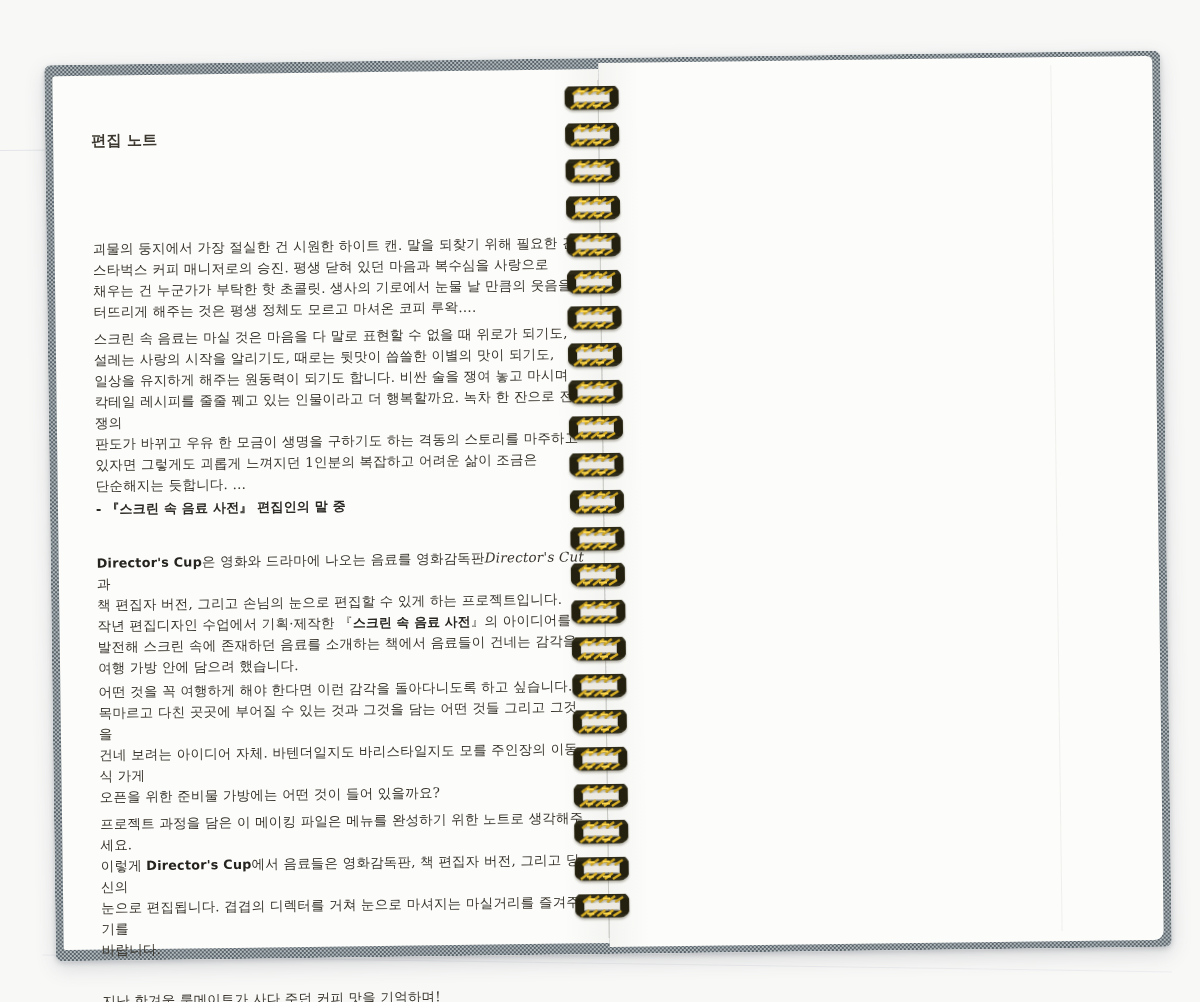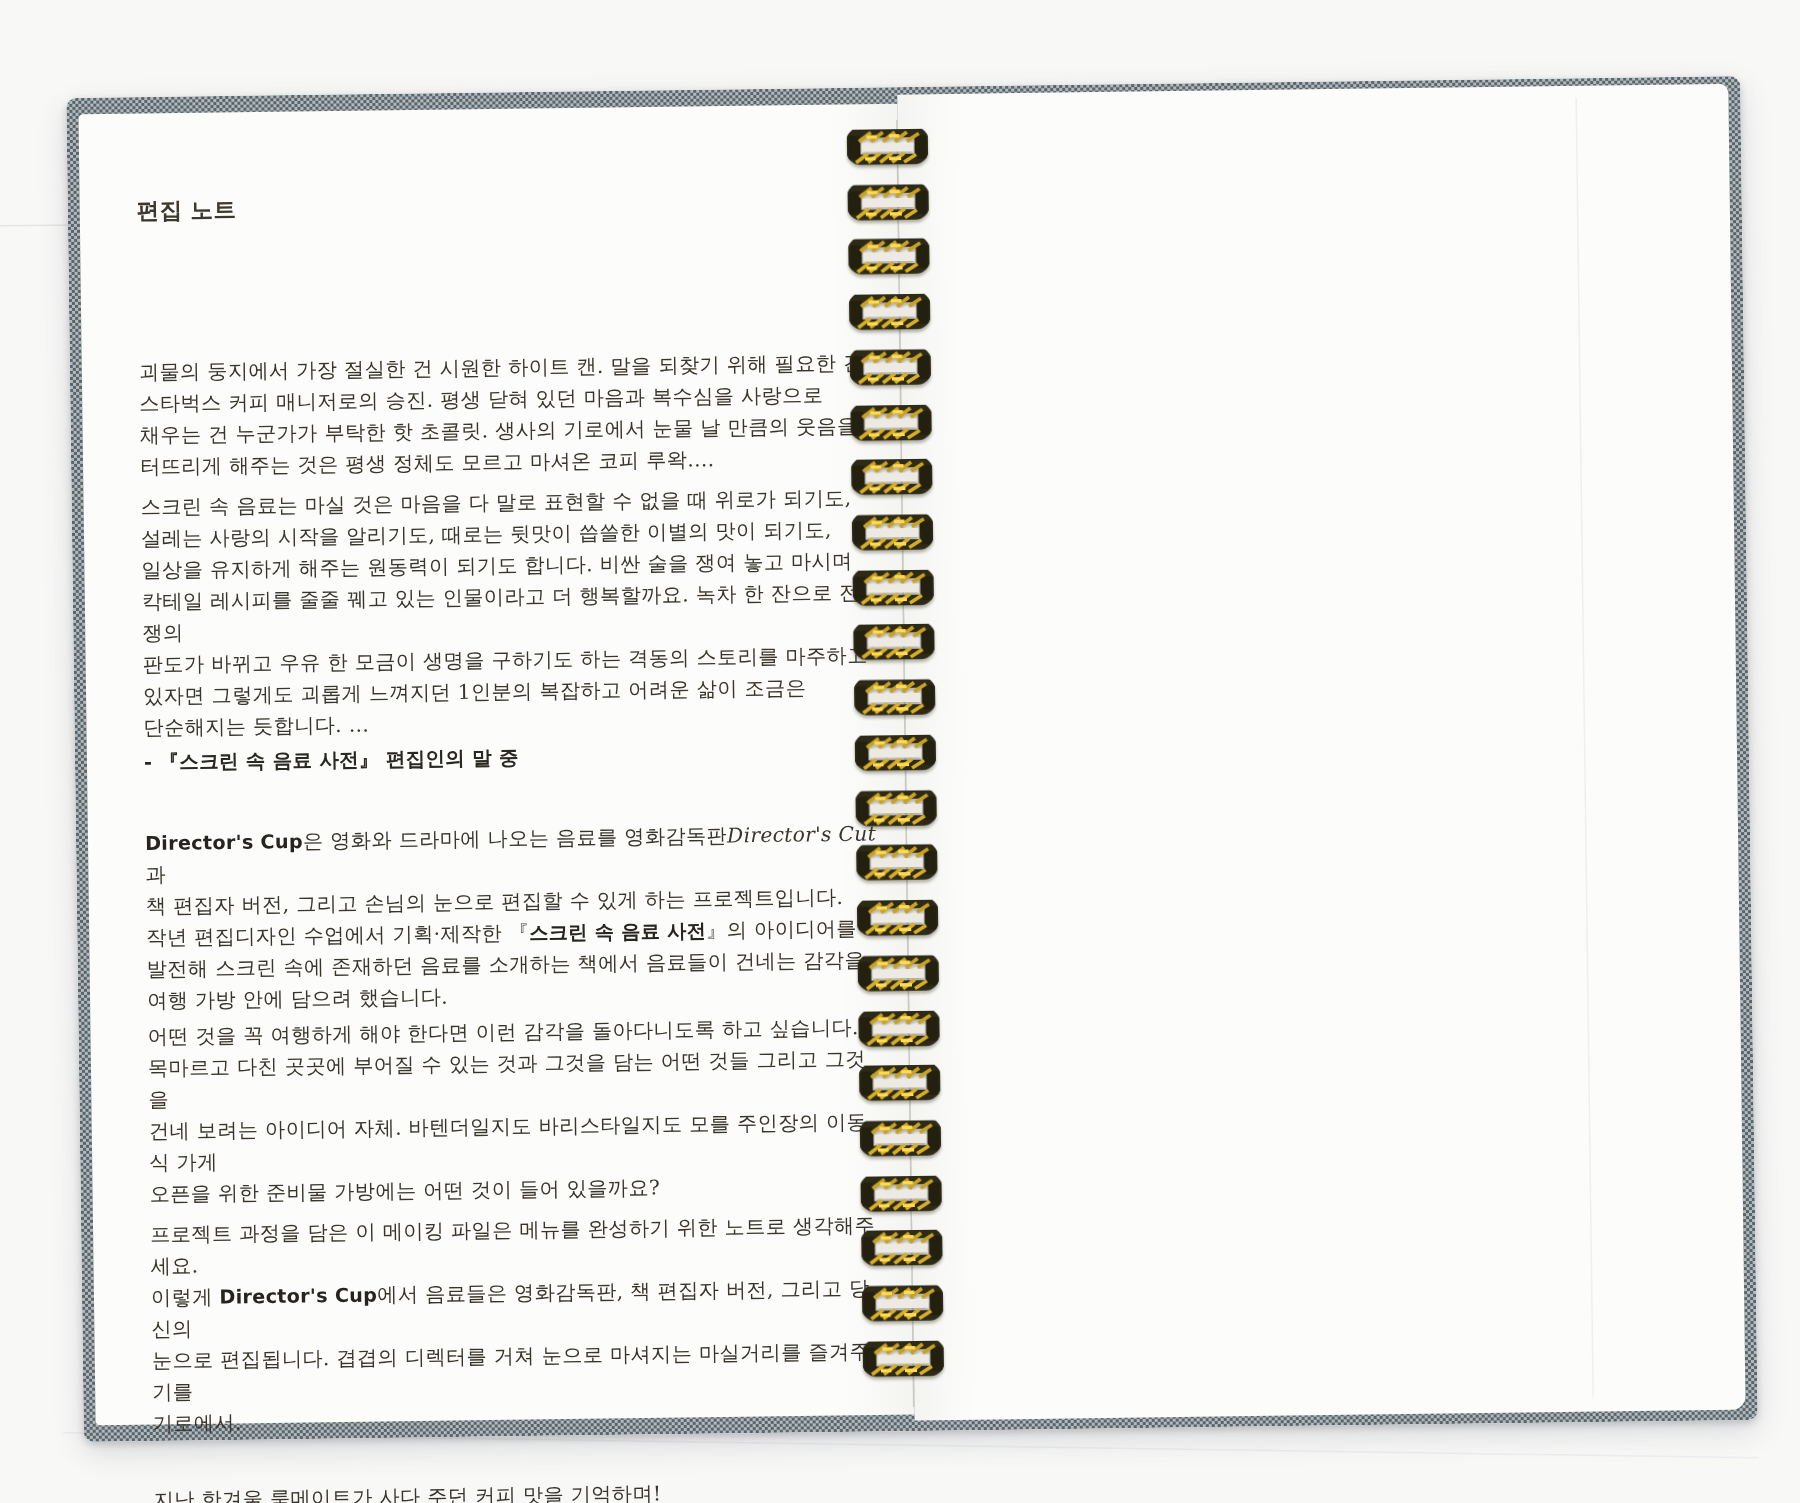--- a/index.html
+++ b/index.html
@@ -91,21 +91,21 @@
   <div class="cover-edge"></div>
 
   <div class="page page-left">
     <div class="text-col">
       <h1 class="heading">편집 노트</h1>
       <p class="para p1"><span>괴물의 둥지에서 가장 절실한 건 시원한 하이트 캔. 말을 되찾기 위해 필요한 건</span><br><span>스타벅스 커피 매니저로의 승진. 평생 닫혀 있던 마음과 복수심을 사랑으로</span><br><span>채우는 건 누군가가 부탁한 핫 초콜릿. 생사의 기로에서 눈물 날 만큼의 웃음을</span><br><span>터뜨리게 해주는 것은 평생 정체도 모르고 마셔온 코피 루왁….</span></p>
       <p class="para p2"><span>스크린 속 음료는 마실 것은 마음을 다 말로 표현할 수 없을 때 위로가 되기도,</span><br><span>설레는 사랑의 시작을 알리기도, 때로는 뒷맛이 씁쓸한 이별의 맛이 되기도,</span><br><span>일상을 유지하게 해주는 원동력이 되기도 합니다. 비싼 술을 쟁여 놓고 마시며</span><br><span>칵테일 레시피를 줄줄 꿰고 있는 인물이라고 더 행복할까요. 녹차 한 잔으로 전쟁의</span><br><span>판도가 바뀌고 우유 한 모금이 생명을 구하기도 하는 격동의 스토리를 마주하고</span><br><span>있자면 그렇게도 괴롭게 느껴지던 1인분의 복잡하고 어려운 삶이 조금은</span><br><span>단순해지는 듯합니다. …</span></p>
       <p class="para quote-attr"><span>- 『스크린 속 음료 사전』 편집인의 말 중</span></p>
       <p class="para p3"><span class="seg-bold">Director's Cup</span><span>은 영화와 드라마에 나오는 음료를 영화감독판</span><span class="seg-italic">Director's Cut</span><span>과</span><br><span>책 편집자 버전, 그리고 손님의 눈으로 편집할 수 있게 하는 프로젝트입니다.</span><br><span>작년 편집디자인 수업에서 기획·제작한 『</span><span class="seg-bold">스크린 속 음료 사전</span><span>』의 아이디어를</span><br><span>발전해 스크린 속에 존재하던 음료를 소개하는 책에서 음료들이 건네는 감각을</span><br><span>여행 가방 안에 담으려 했습니다.</span></p>
       <p class="para p4"><span>어떤 것을 꼭 여행하게 해야 한다면 이런 감각을 돌아다니도록 하고 싶습니다.</span><br><span>목마르고 다친 곳곳에 부어질 수 있는 것과 그것을 담는 어떤 것들 그리고 그것을</span><br><span>건네 보려는 아이디어 자체. 바텐더일지도 바리스타일지도 모를 주인장의 이동식 가게</span><br><span>오픈을 위한 준비물 가방에는 어떤 것이 들어 있을까요?</span></p>
-      <p class="para p5"><span>프로젝트 과정을 담은 이 메이킹 파일은 메뉴를 완성하기 위한 노트로 생각해주세요.</span><br><span>이렇게 </span><span class="seg-bold">Director's Cup</span><span>에서 음료들은 영화감독판, 책 편집자 버전, 그리고 당신의</span><br><span>눈으로 편집됩니다. 겹겹의 디렉터를 거쳐 눈으로 마셔지는 마실거리를 즐겨주기를</span><br><span>기로에서.</span></p>
+      <p class="para p5"><span>프로젝트 과정을 담은 이 메이킹 파일은 메뉴를 완성하기 위한 노트로 생각해주세요.</span><br><span>이렇게 </span><span class="seg-bold">Director's Cup</span><span>에서 음료들은 영화감독판, 책 편집자 버전, 그리고 당신의</span><br><span>눈으로 편집됩니다. 겹겹의 디렉터를 거쳐 눈으로 마셔지는 마실거리를 즐겨주기를</span><br><span>바랍니다.</span></p>
       <p class="para closing"><span>지난 한겨울 룸메이트가 사다 주던 커피 맛을 기억하며!</span></p>
 
     </div>
   </div>
 
   <div class="page page-right">
     <div class="crease-line"></div>
   </div>
 
   <div class="spine-thread"></div>

